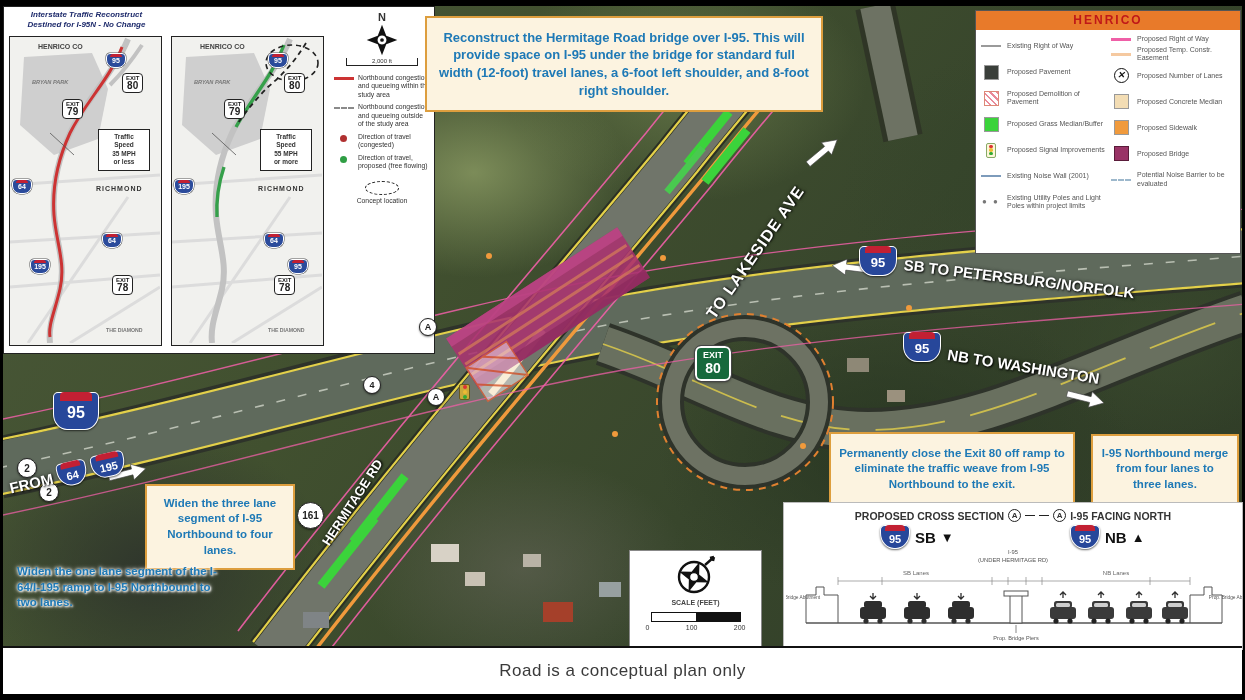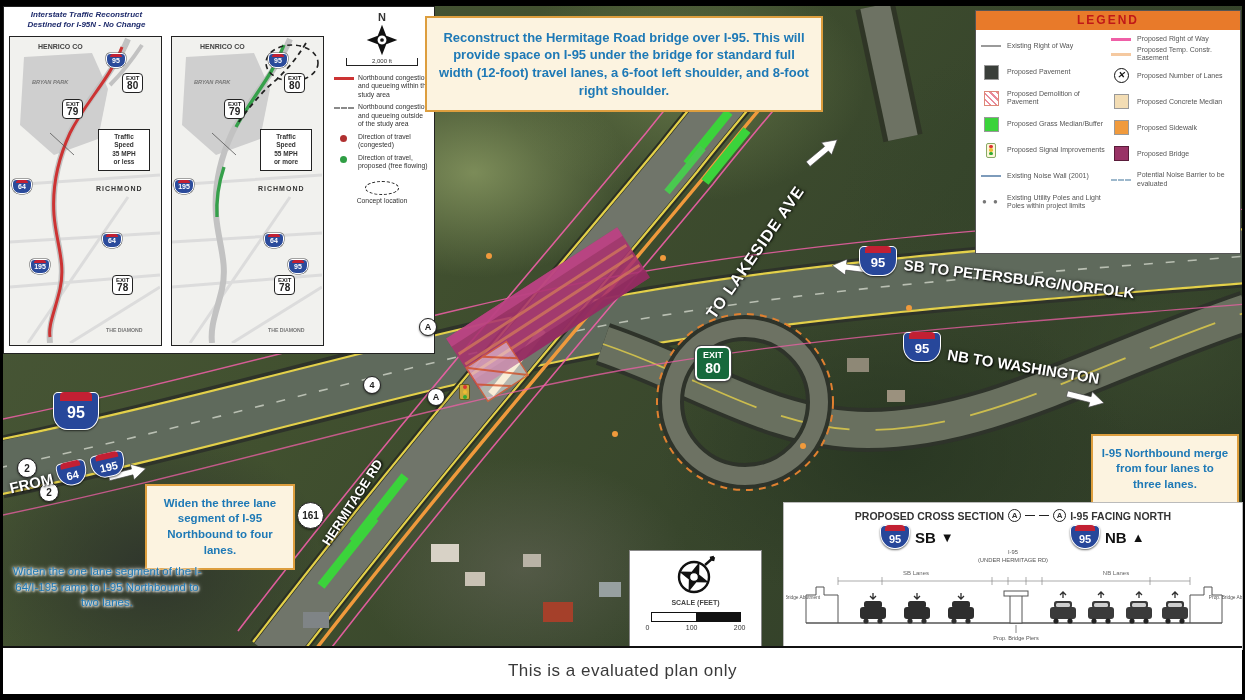--- a/index.html
+++ b/index.html
@@ -57,22 +57,22 @@
   .sw-line-blue { width:20px; height:2px; background:#7d9bbb; }
   .sw-line-dashblue { width:20px; border-top:2px dashed #9db8cc; }
   .sw-dots { font-size:8px; color:#777; letter-spacing:2px; }
   .circle-x { width:15px; height:15px; border:1.8px solid #111; border-radius:50%; color:#111; font-size:9px; font-weight:bold; display:flex; align-items:center; justify-content:center; }
   .sig { width:10px; height:15px; background:#fdf6d8; border:1px solid #8a6; border-radius:2px; display:flex; flex-direction:column; align-items:center; justify-content:space-around; padding:1px 0; }
   .sig i { width:3.5px; height:3.5px; border-radius:50%; display:block; }
 
   
   .callout { position:absolute; background:#fcf3e0; border:2px solid #dd9e3e; color:#1e79b6; font-weight:bold; text-align:center;
      display:flex; align-items:center; justify-content:flex-start; padding:4px 8px; line-height:1.35; }
-  .callout-naked { position:absolute; color:#1e79b6; font-weight:normal; text-align:center; line-height:1.35;
-     text-shadow:0 0 3px #fff, 0 0 5px #fff, 1px 1px 2px #fff; }
+  .callout-naked { position:absolute; color:#1e79b6; font-weight:bold; line-height:1.35;
+     text-shadow:0 0 3px #fff, 0 0 5px #fff, 1px 1px 2px #fff;margin-left:12px; }
 
   
   .map-text { position:absolute; color:#fff; font-weight:bold; text-shadow:1px 1px 2px rgba(0,0,0,.85), 0 0 4px rgba(0,0,0,.6); white-space:nowrap; }
   .shield { position:relative; display:inline-flex; align-items:center; justify-content:center; background:#27479a; color:#fff; font-weight:bold;
      border-radius:5px 5px 14px 14px / 5px 5px 16px 16px; border:1.5px solid #fff; box-shadow:0 1px 2px rgba(0,0,0,.6); }
   .shield::before { content:''; position:absolute; top:-1px; left:14%; right:14%; height:26%; background:#c22033; border-radius:4px 4px 0 0; }
   .shield span { position:relative; z-index:1; margin-top:3px; }
   .map-shield { position:absolute; }
   .circle-marker { position:absolute; background:#fff; border:1.5px solid #222; border-radius:50%; color:#222; font-weight:bold;
      display:flex; align-items:center; justify-content:center; box-shadow:0 1px 2px rgba(0,0,0,.5); }
@@ -319,21 +319,21 @@
           <span style="text-align:center;">Concept location</span>
         </div>
       </div>
     </div>
 
     <div class="callout" style="left:422px;top:10px;width:398px;height:96px;font-size:13px;">
       <span>Reconstruct the Hermitage Road bridge over I-95. This will provide space on I-95 under the bridge for standard full width (12-foot) travel lanes, a 6-foot left shoulder, and 8-foot right shoulder.</span>
     </div>
 
     <div class="legend">
-      <div class="legend-header">LEGEND</div>
+      <div class="legend-header">HENRICO</div>
       <div class="legend-body">
         <div class="legend-col">
           <div class="lg-item">
             <span class="lg-sw">
                 <i class="sw-line-gray"></i>
               </span>
             <span>Existing Right of Way</span>
           </div>
           <div class="lg-item">
             <span class="lg-sw">
@@ -477,20 +477,23 @@
       <i style="background:#d33;"></i>
         <i style="background:#eb3;"></i>
         <i style="background:#3a3;"></i>
     </div>
 
     <div class="callout" style="left:142px;top:478px;width:150px;height:86px;font-size:11.5px;">
       <span>Widen the three lane segment of I-95 Northbound to four lanes.</span>
     </div>
     <div class="callout-naked" style="left:2px;top:558px;width:204px;font-size:11.5px;">
       <span>Widen the one lane segment of the I-64/I-195 ramp to I-95 Northbound to two lanes.</span>
+    </div>
+    <div class="callout" style="left:826px;top:426px;width:246px;height:74px;font-size:11.5px;">
+      <span>Permanently close the Exit 80 off ramp to eliminate the traffic weave from I-95 Northbound to the exit.</span>
     </div>
     <div class="callout" style="left:1088px;top:428px;width:148px;height:70px;font-size:11.5px;">
       <span>I-95 Northbound merge from four lanes to three lanes.</span>
     </div>
 
     <div class="scale-box">
       <svg width="44" height="42" viewBox="0 0 44 42">
         <circle cx="20" cy="22" r="15" fill="none" stroke="#111" stroke-width="2.4"></circle>
         <path d="M20,6 L24,18 L36,22 L24,26 L20,38 L16,26 L4,22 L16,18 Z" fill="#111" transform="rotate(20 20 22)"></path>
         <circle cx="20" cy="22" r="4.5" fill="#fff" stroke="#111" stroke-width="1.4"></circle>
@@ -616,15 +619,15 @@
           <tspan x="10" dy="0">Prop. Bridge Abutment</tspan>
         </text>
         <text x="447" y="34" font-size="4.8" fill="#555" text-anchor="middle">
           <tspan x="447" dy="0">Prop. Bridge Abutment</tspan>
         </text>
       </svg>
     </div>
   </div>
 
   <div class="footer-strip">
-    <div class="footer-text">This is a evaluated plan only</div>
+    <div class="footer-text">Road is a conceptual plan only</div>
   </div>
 </div>
 
 </body></html>

